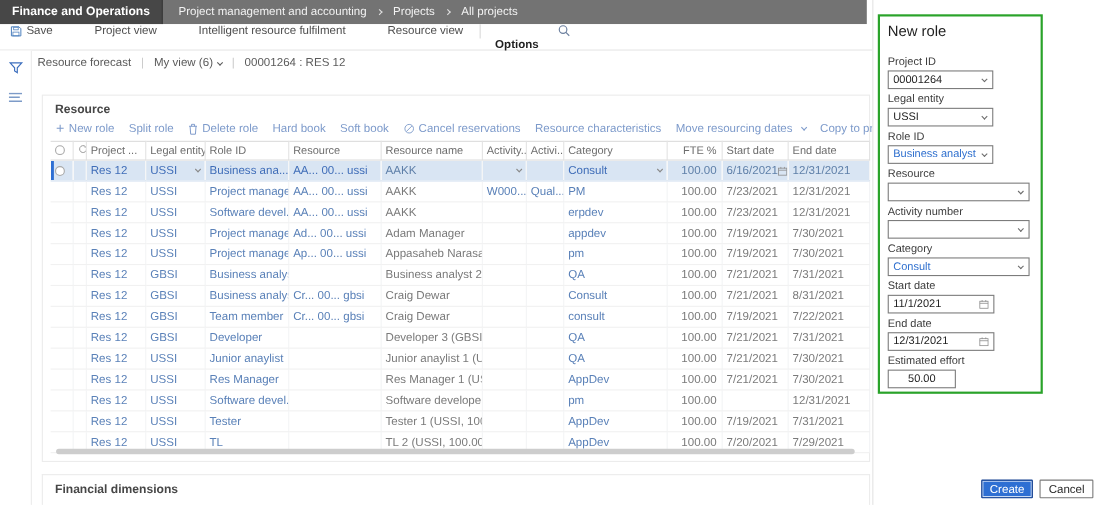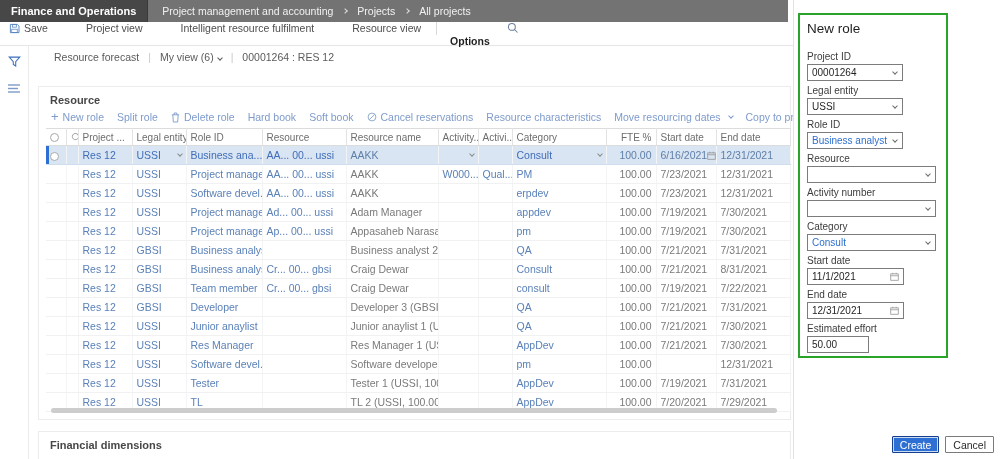--- a/index.html
+++ b/index.html
@@ -19,21 +19,21 @@
   .cmd-items { display:flex; align-items:center; }
   .cmd-item { margin-left:17px; white-space:nowrap;padding-left:21px; }
   .cmd-sep { width:1px; height:13px; background:#d9d9d9; margin-left:15px; }
   .cmd-options { margin-left:13px; color:#1f1f1f; font-weight:bold;margin-top:13px; }
   .cmd-search { margin-left:17px; display:flex; }
 
   
   .rail { position:absolute; left:0; top:46px; width:29px; height:413px; border-right:1px solid #ebebeb; display:flex; flex-direction:column; align-items:center; padding-top:10px; gap:16px; background:#fff; }
 
   
-  .viewbar { position:absolute; left:54px; top:51px; font-size:10.5px; color:#5b5b5b; display:flex; align-items:center; gap:9px; white-space:nowrap; }
+  .viewbar { position:absolute; left:34px; top:51px; font-size:10.5px; color:#5b5b5b; display:flex; align-items:center; gap:9px; white-space:nowrap; }
   .vb-sep { color:#c9c9c9; }
   .chev { width:4px; height:4px; border-right:1px solid currentColor; border-bottom:1px solid currentColor; transform:rotate(45deg); display:inline-block; margin-left:4px; position:relative; top:-1px; }
 
   
   .card { position:absolute; background:#fff; border:1px solid #ececec; }
   #resource-card { left:38px; top:86px; width:753px; height:334px; }
   #fin-card { left:38px; top:431px; width:753px; height:28px; border-bottom:none; }
   .card-title { font-size:11px; font-weight:bold; color:#474747; padding:7px 10px 4px 11px; }
 
   
@@ -56,21 +56,21 @@
 
   
   .panel { position:absolute; left:793px; top:0; width:207px; height:459px; background:#fff; border-left:1px solid #e3e3e3; }
   .panel-inner { padding:21px 0 0 13px; }
   .panel-title { font-size:13.5px; color:#1f1f1f; margin-bottom:15px; font-weight:normal; }
   .fld { margin-bottom:4px; }
   .fld label { display:block; font-size:10px; color:#3c3c3c; margin-bottom:2px; }
   .box { height:17px; border:1px solid #7c7c7c; display:flex; align-items:center; padding:0 4px; font-size:10px; color:#1f1f1f; background:#fff; }
   .box .val { flex:1; overflow:hidden; white-space:nowrap; }
   .box.narrow { width:96px; } .box.wide { width:129px; } .box.date { width:97px; } .box.num { width:62px; }
-  .box.num .val { text-align:left; }
+  .box.num .val { text-align:center; }
   .box .chev { color:#6d6d6d; margin:0 1px 0 2px; }
   .link-val { color:#2e6fce; }
   .green-box { position:absolute; left:798px; top:13px; width:150px; height:345px; border:2px solid #2aa32a; pointer-events:none; z-index:5; }
   .panel-buttons { position:absolute; right:6px; bottom:6px; display:flex; gap:6px; }
   .btn { font-size:10.5px; height:17px; padding:0 7px; display:flex; align-items:center; border-radius:1px; }
   .btn-create { background:#2e6fd3; color:#fff; border:1px solid #14408f; box-shadow:inset 0 0 0 1px rgba(255,255,255,.75); }
   .btn-cancel { background:#fff; color:#2a2a2a; border:1px solid #7a7a7a; }
   .cal-svg, .icon-svg { display:flex; }
 </style>
 </head>

